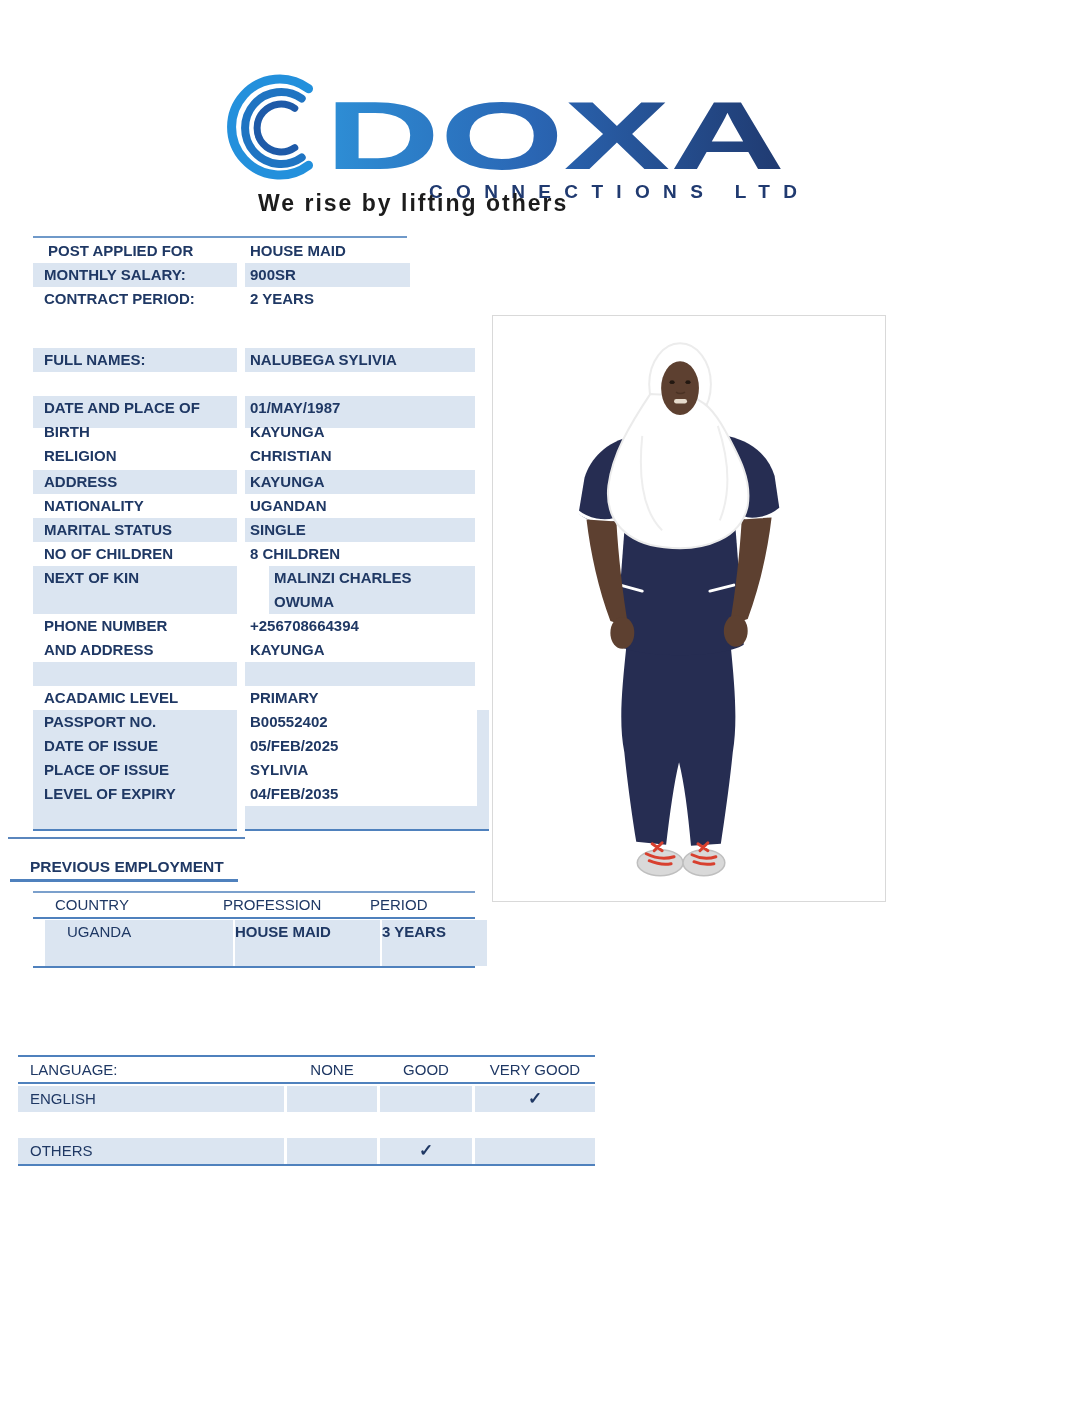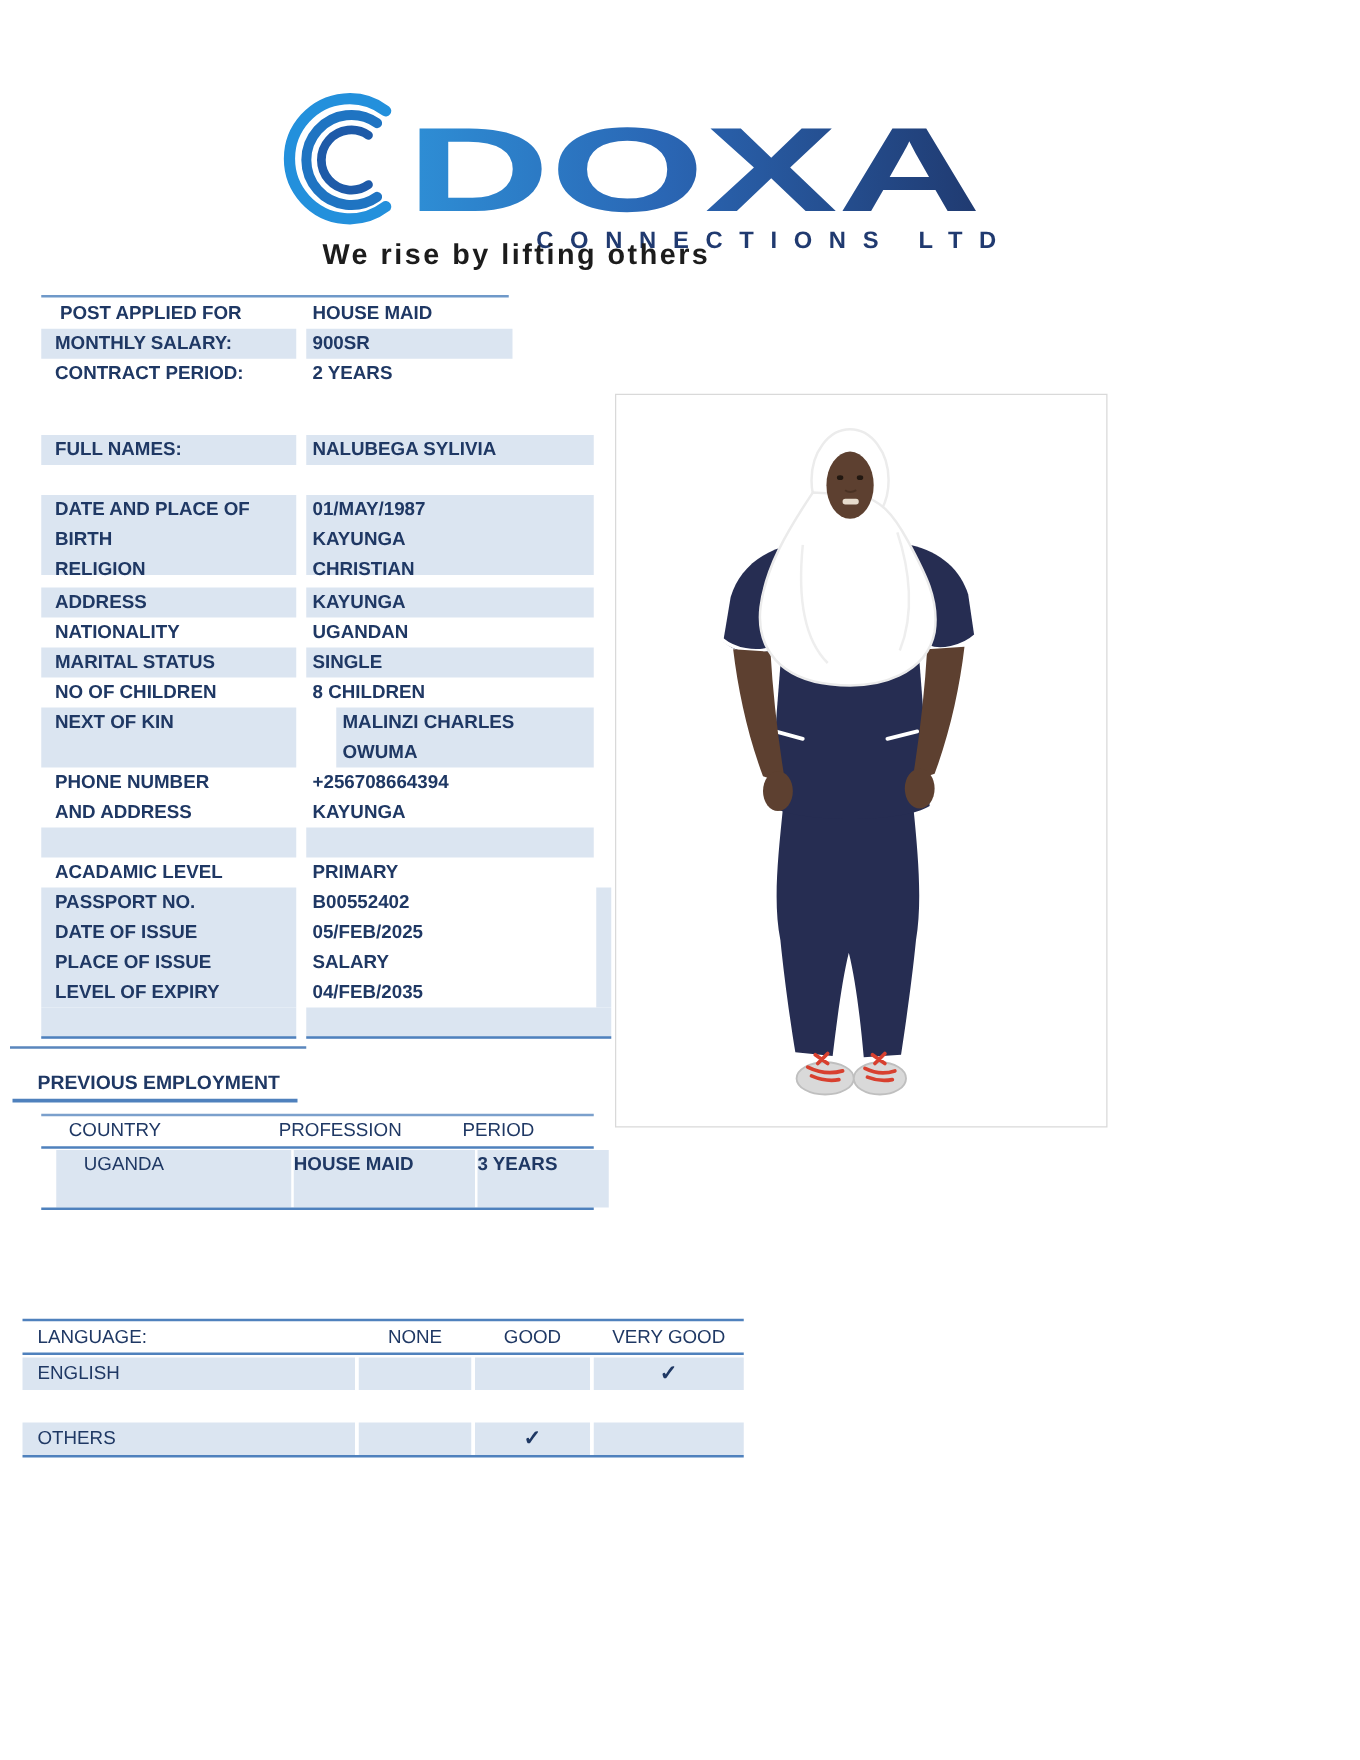--- a/index.html
+++ b/index.html
@@ -92,21 +92,21 @@
     <div class="gap"></div>
     <div class="vc">2 YEARS</div>
   </div>
 
   <div class="row w-main" style="top:348px;height:24px;">
     <div class="lc blue">FULL NAMES:</div>
     <div class="gap"></div>
     <div class="vc blue">NALUBEGA SYLIVIA</div>
   </div>
 
-  <div class="row w-main" style="top:396px;height:64px;">
+  <div class="row w-main" style="top:396px;height:32px;">
     <div class="lc blue">
       <div>DATE AND PLACE OF</div>
       <div>BIRTH</div>
     </div>
     <div class="gap"></div>
     <div class="vc blue">
       <div>01/MAY/1987</div>
       <div>KAYUNGA</div>
     </div>
   </div>
@@ -178,21 +178,21 @@
     <div class="lc blue">
       <div>PASSPORT NO.</div>
       <div>DATE OF ISSUE</div>
       <div>PLACE OF ISSUE</div>
       <div>LEVEL OF EXPIRY</div>
     </div>
     <div class="gap"></div>
     <div class="vc">
       <div>B00552402</div>
       <div>05/FEB/2025</div>
-      <div>SALARY</div>
+      <div>SYLIVIA</div>
       <div>04/FEB/2035</div>
     </div>
   </div>
   <div class="strip" style="left:477px;top:710px;width:12px;height:96px;"></div>
 
   <div class="row w-wide" style="top:806px;height:25px;">
     <div class="lc blue bb"></div>
       <div class="gap"></div>
       <div class="vc blue bb"></div>
   </div>

